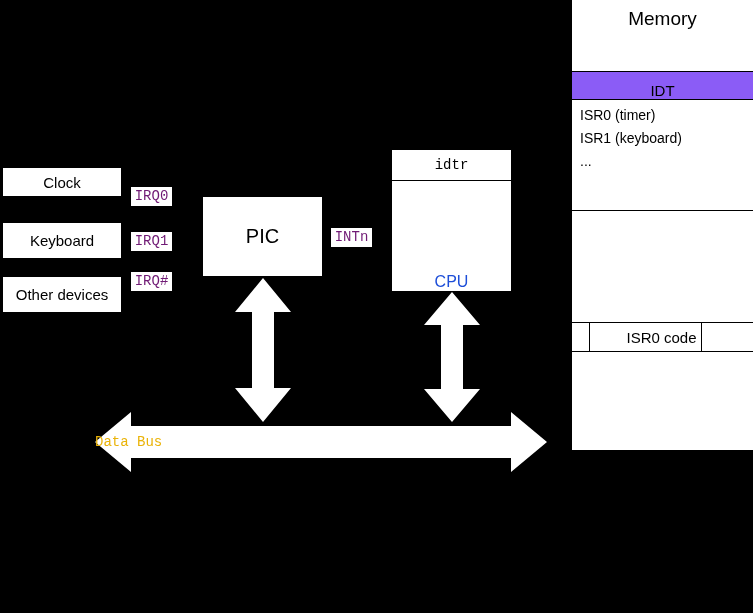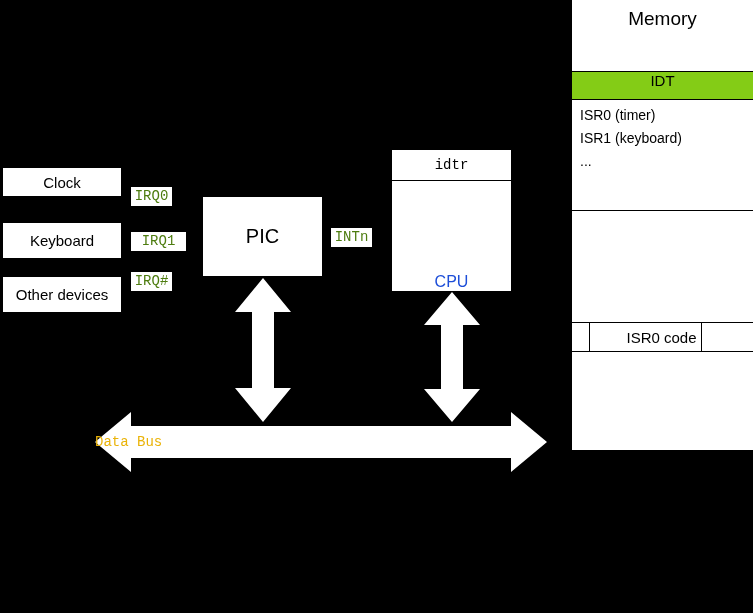--- a/index.html
+++ b/index.html
@@ -35,21 +35,21 @@
   }
   .device-box {
     font-size: 15px;
     line-height: 1;
   }
 
   
   .sig-label {
     position: absolute;
     background: #ffffff;
-    color: #4d7c0f;
+    color: #701a75;
     font-family: "Liberation Mono", "DejaVu Sans Mono", monospace;
     font-size: 14px;
     line-height: 19px;
     text-align: center;
     box-sizing: border-box;
     white-space: nowrap;
   }
 
   
   #pic-box {
@@ -109,26 +109,26 @@
     align-items: center;
     justify-content: center;
     font-size: 19px;
     padding-bottom: 34px;
     box-sizing: border-box;
   }
   #idt-header {
     position: absolute;
     left: 0; top: 71px;
     width: 100%; height: 29px;
-    background: #84cc16;
+    background: #8b5cf6;
     border-top: 1px solid #000000;
     border-bottom: 1px solid #000000;
     box-sizing: border-box;
     display: flex;
-    align-items: flex-start;
+    align-items: flex-end;
     justify-content: center;
     font-size: 15px;
   }
   #idt-entries {
     position: absolute;
     left: 0; top: 100px;
     width: 100%; height: 111px;
     border-bottom: 1px solid #000000;
     box-sizing: border-box;
     padding: 4px 8px 0 8px;
@@ -191,21 +191,21 @@
   </div>
 
   <div class="box device-box" id="device-box-2" style="left:2px; top:276px; width:120px; height:37px;align-items:center;">
     <span>Other devices</span>
   </div>
 
   <div class="sig-label" style="left:131px; top:187px; width:41px; height:19px;">
     <span>IRQ0</span>
   </div>
 
-  <div class="sig-label" style="left:131px; top:232px; width:55px; height:19px;">
+  <div class="sig-label" style="left:131px; top:232px; width:41px; height:19px;">
     <span>IRQ1</span>
   </div>
 
   <div class="sig-label" style="left:131px; top:272px; width:41px; height:19px;">
     <span>IRQ#</span>
   </div>
 
   <div class="box" id="pic-box">
     <span>PIC</span>
   </div>

